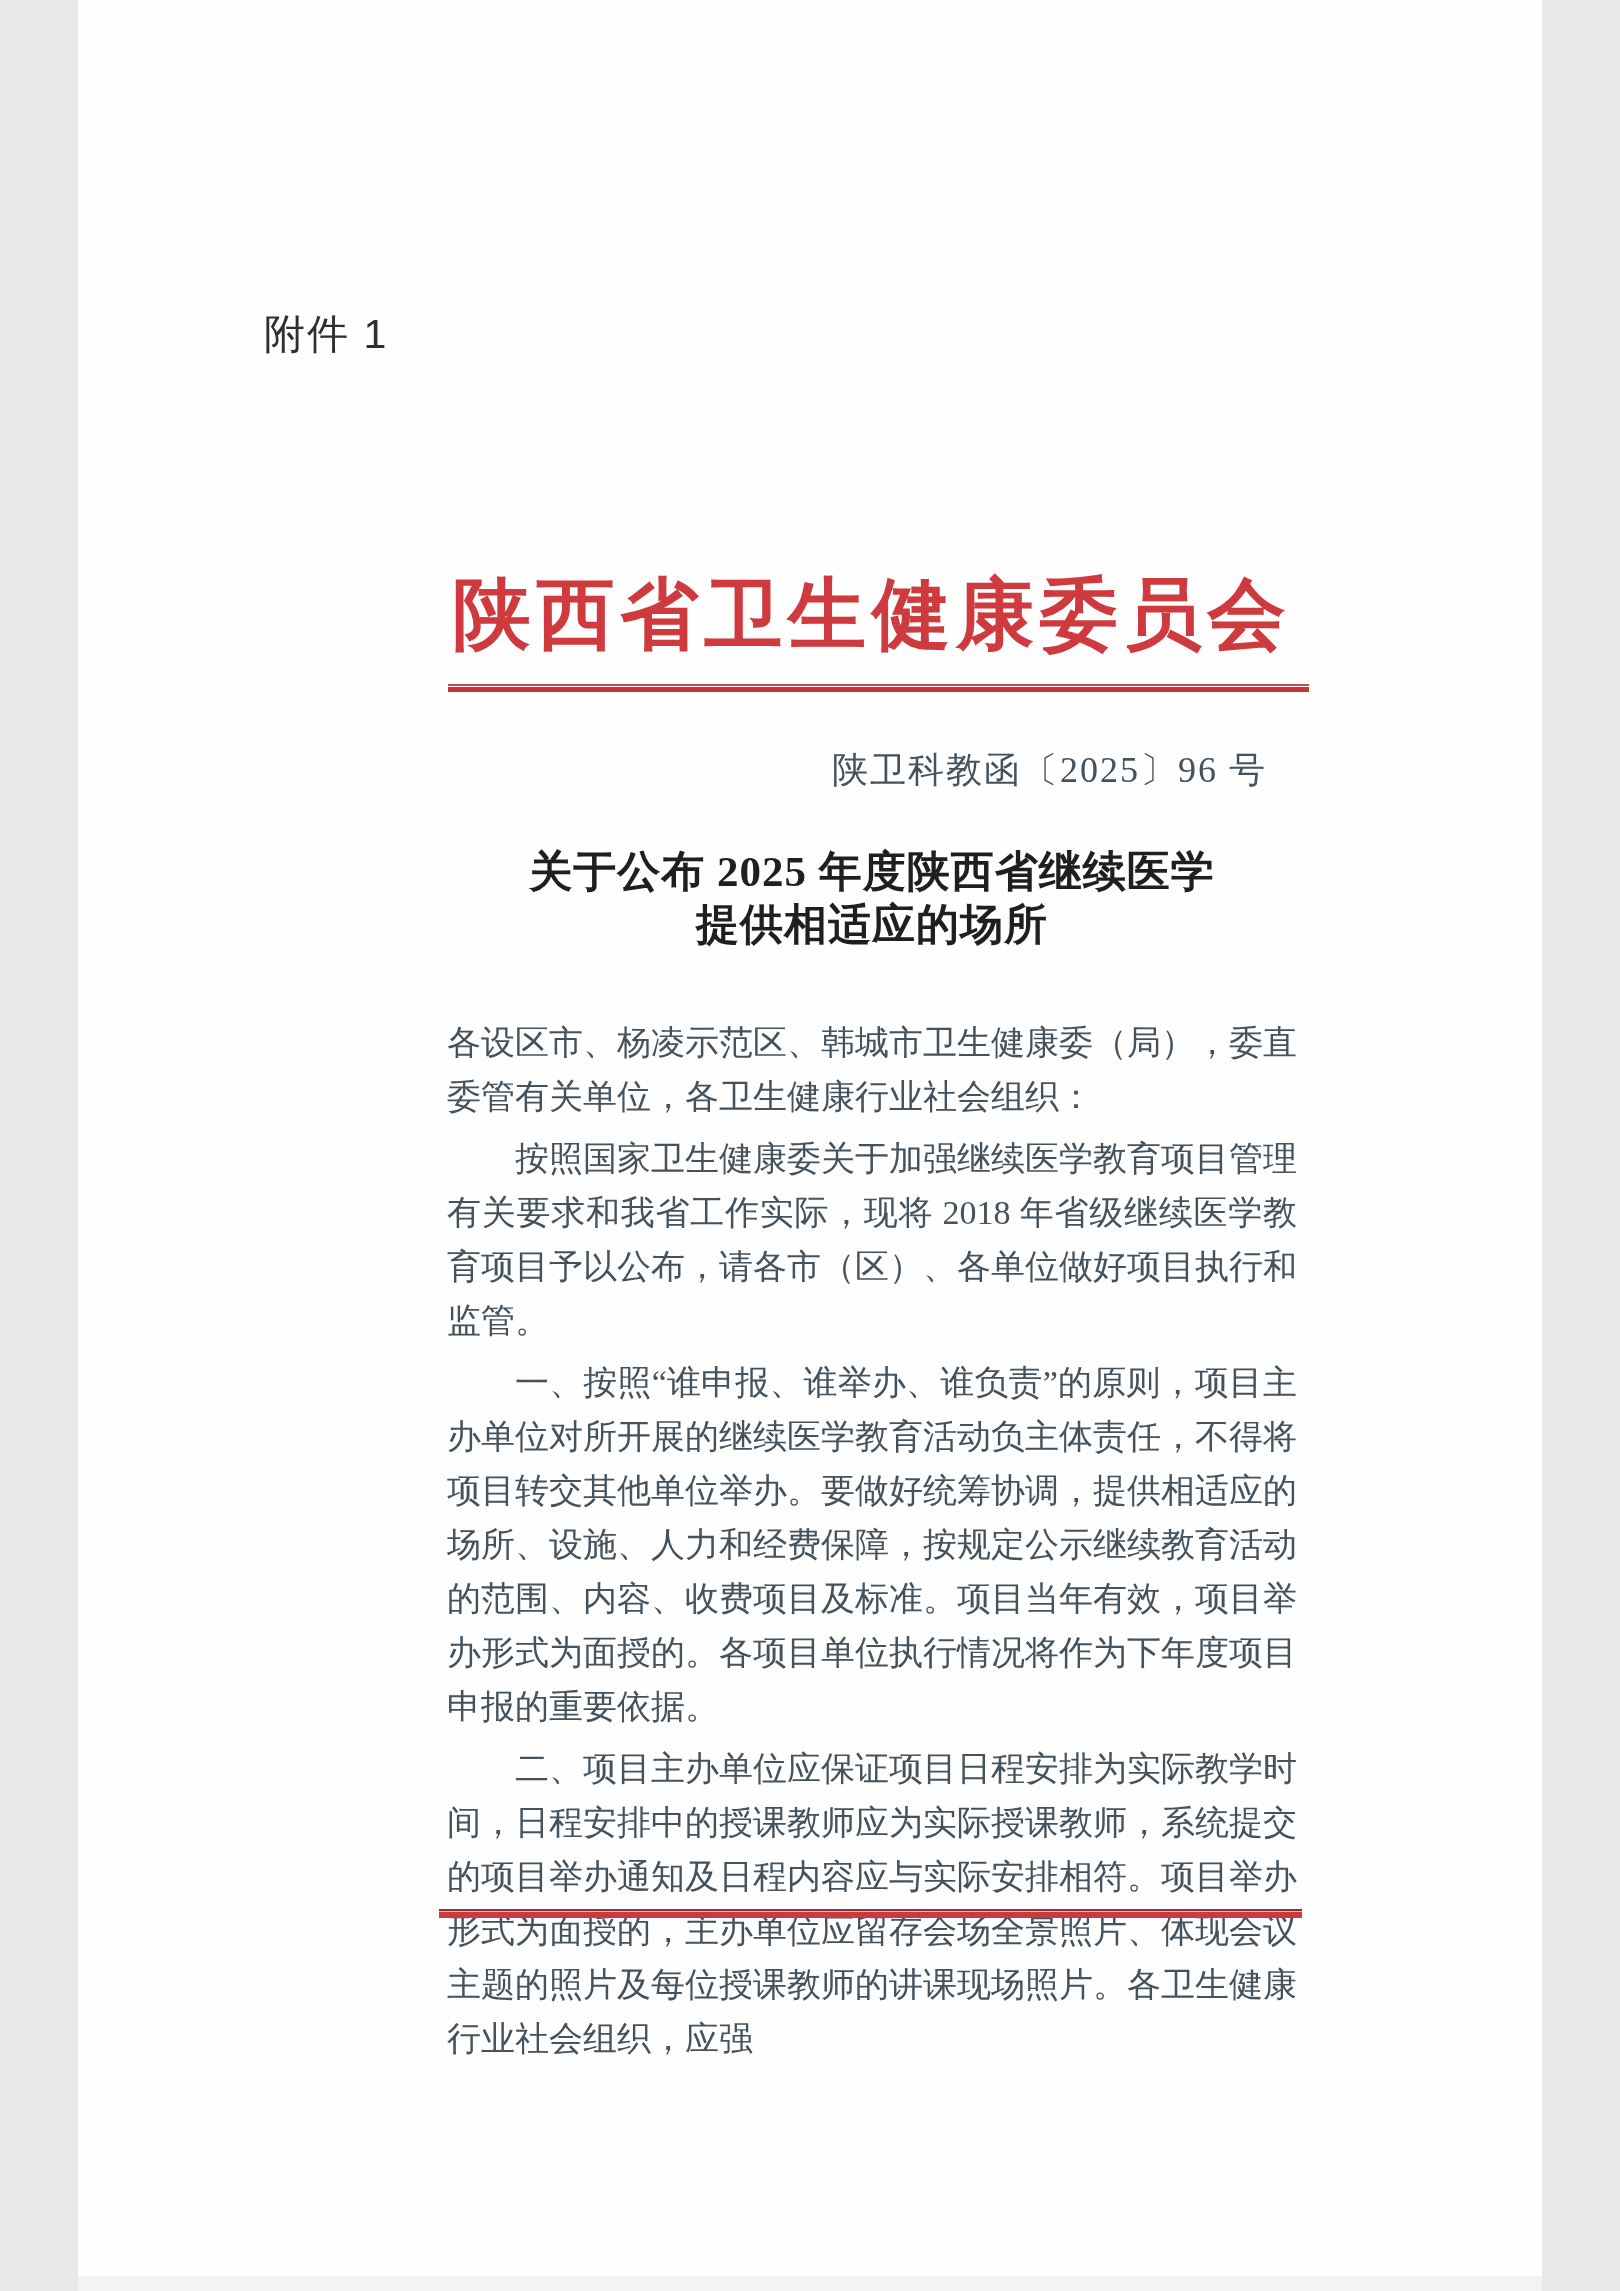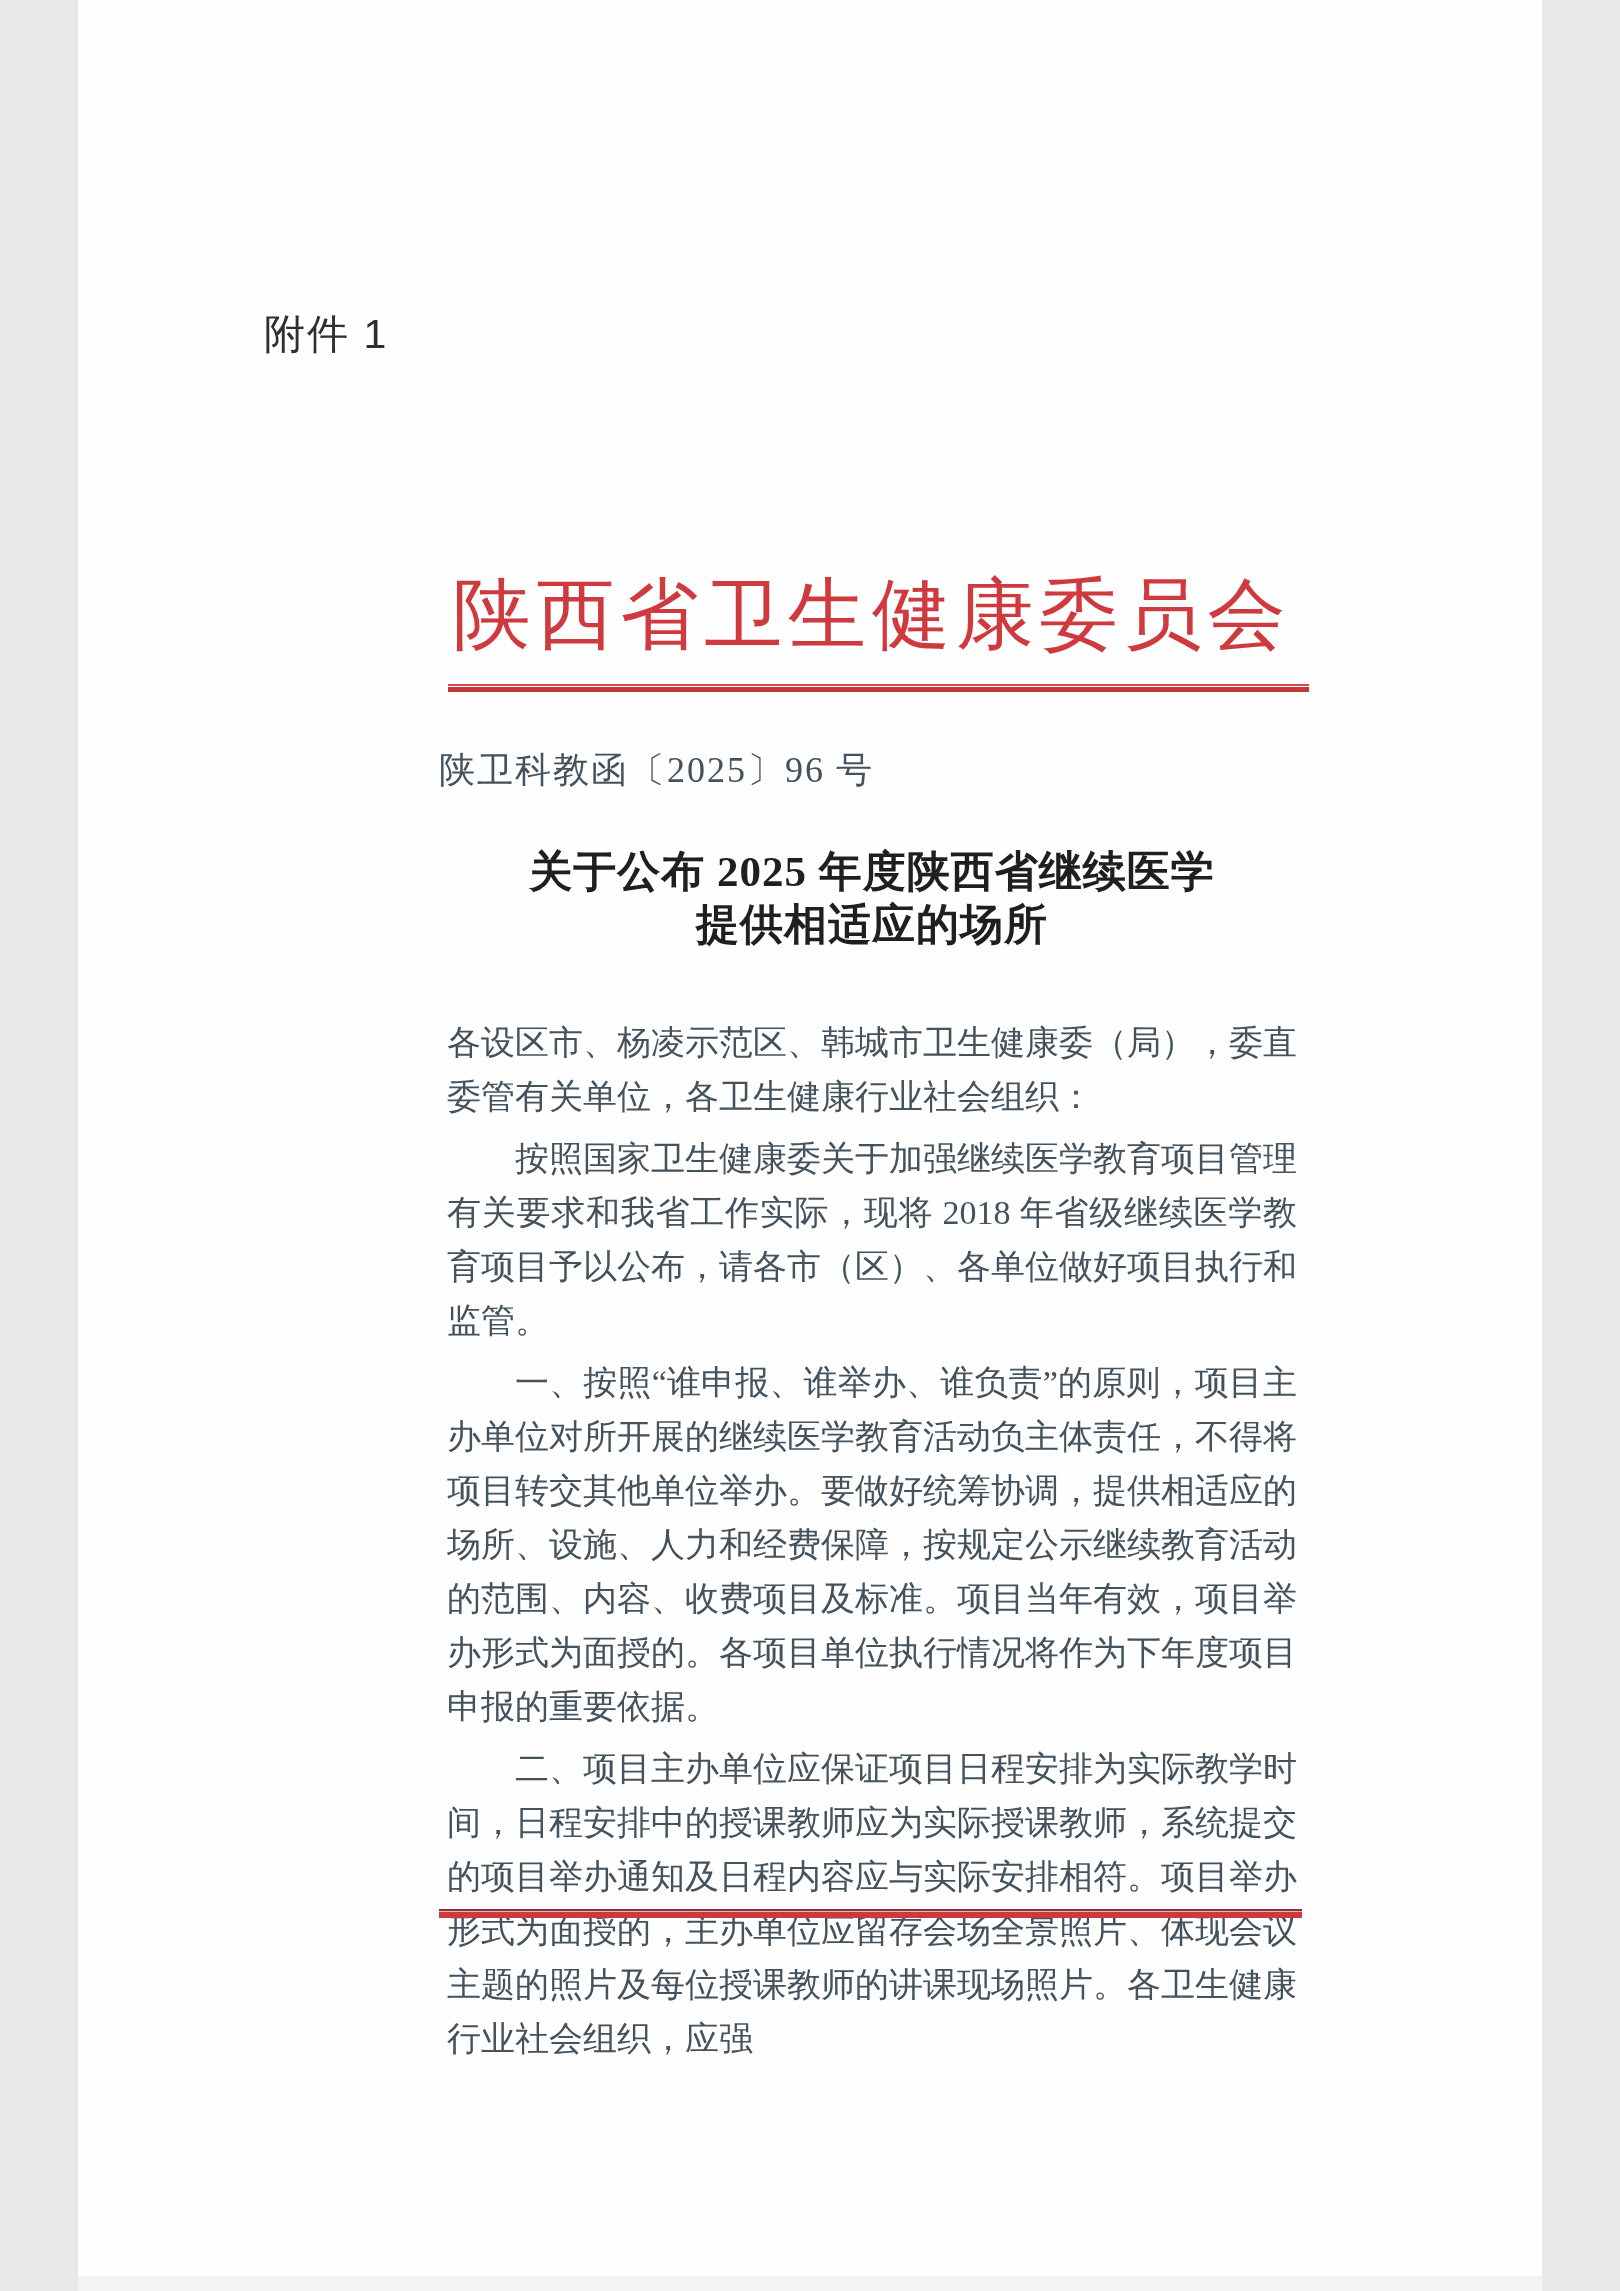--- a/index.html
+++ b/index.html
@@ -23,21 +23,21 @@
     letter-spacing: 2px;
   }
   .org-name {
     position: absolute;
     left: 361px;
     top: 572px;
     width: 866px;
     text-align: center;
     font-size: 78px;
     line-height: 1.1;
-    font-weight: normal;
+    font-weight: bold;
     color: #ce3a3d;
     letter-spacing: 5.9px;
     white-space: nowrap;
     font-family: "Liberation Serif", serif;
   }
   .header-rule {
     position: absolute;
     left: 370px;
     top: 684px;
     width: 861px;
@@ -47,20 +47,21 @@
       #d4494c 0px, #d4494c 2px,
       #ffffff 2px, #ffffff 3.4px,
       #c5363a 3.4px, #c5363a 7.8px
     );
   }
   .doc-number {
     position: absolute;
     left: 361px;
     top: 747px;
     width: 828px;
+    text-align: right;
     font-size: 36px;
     line-height: 1.3;
     color: #44525d;
     letter-spacing: 2px;
   }
   .doc-title {
     position: absolute;
     left: 361px;
     top: 845px;
     width: 866px;

